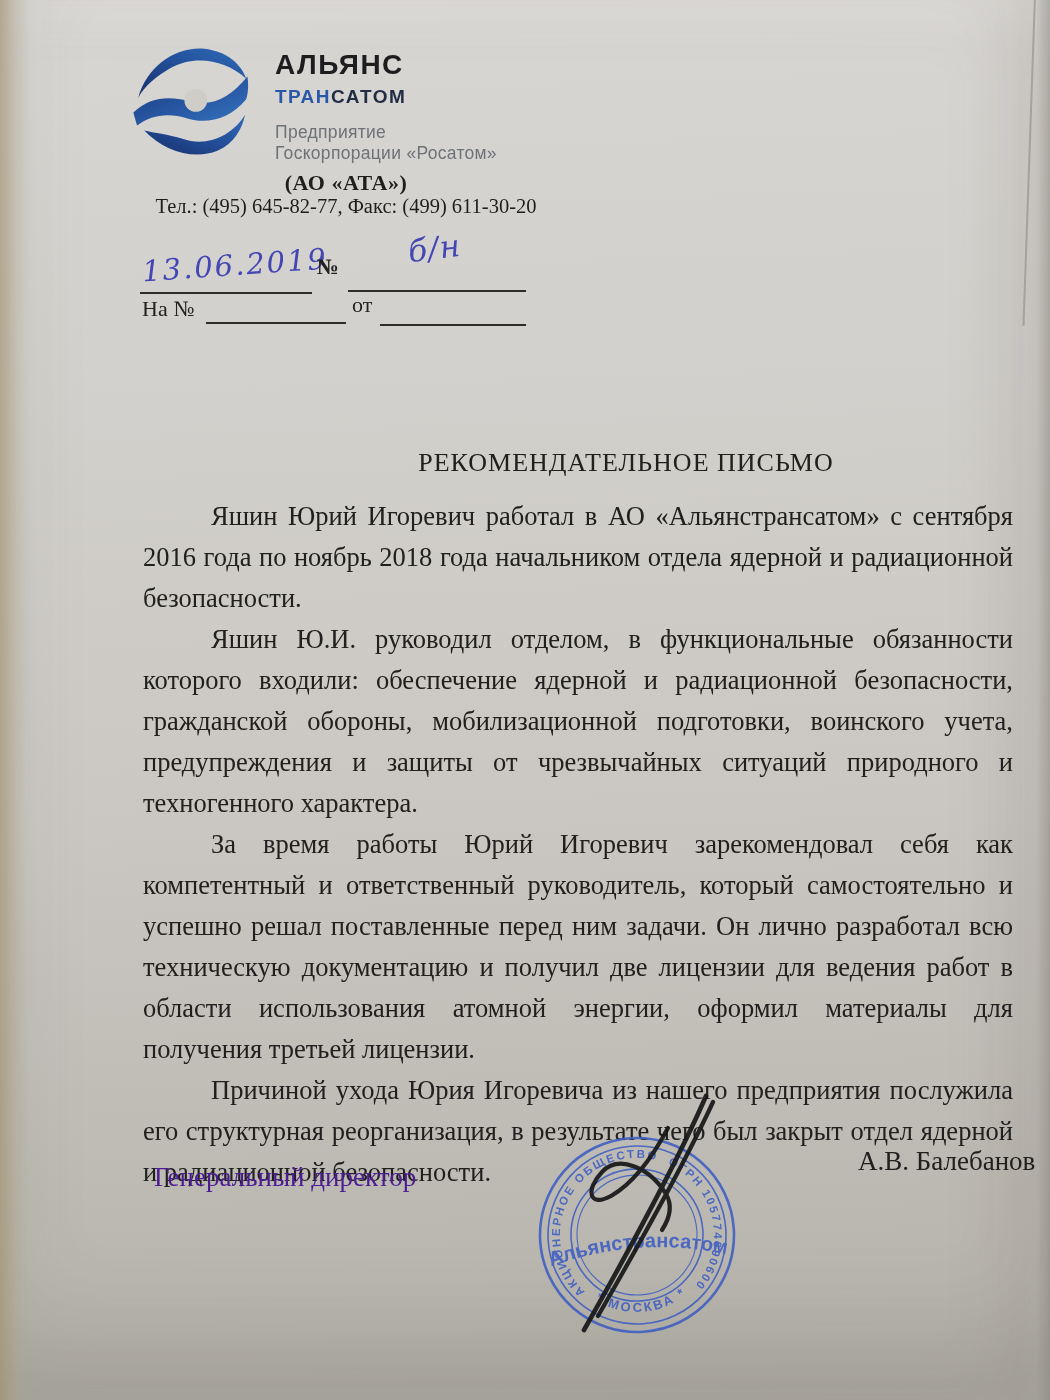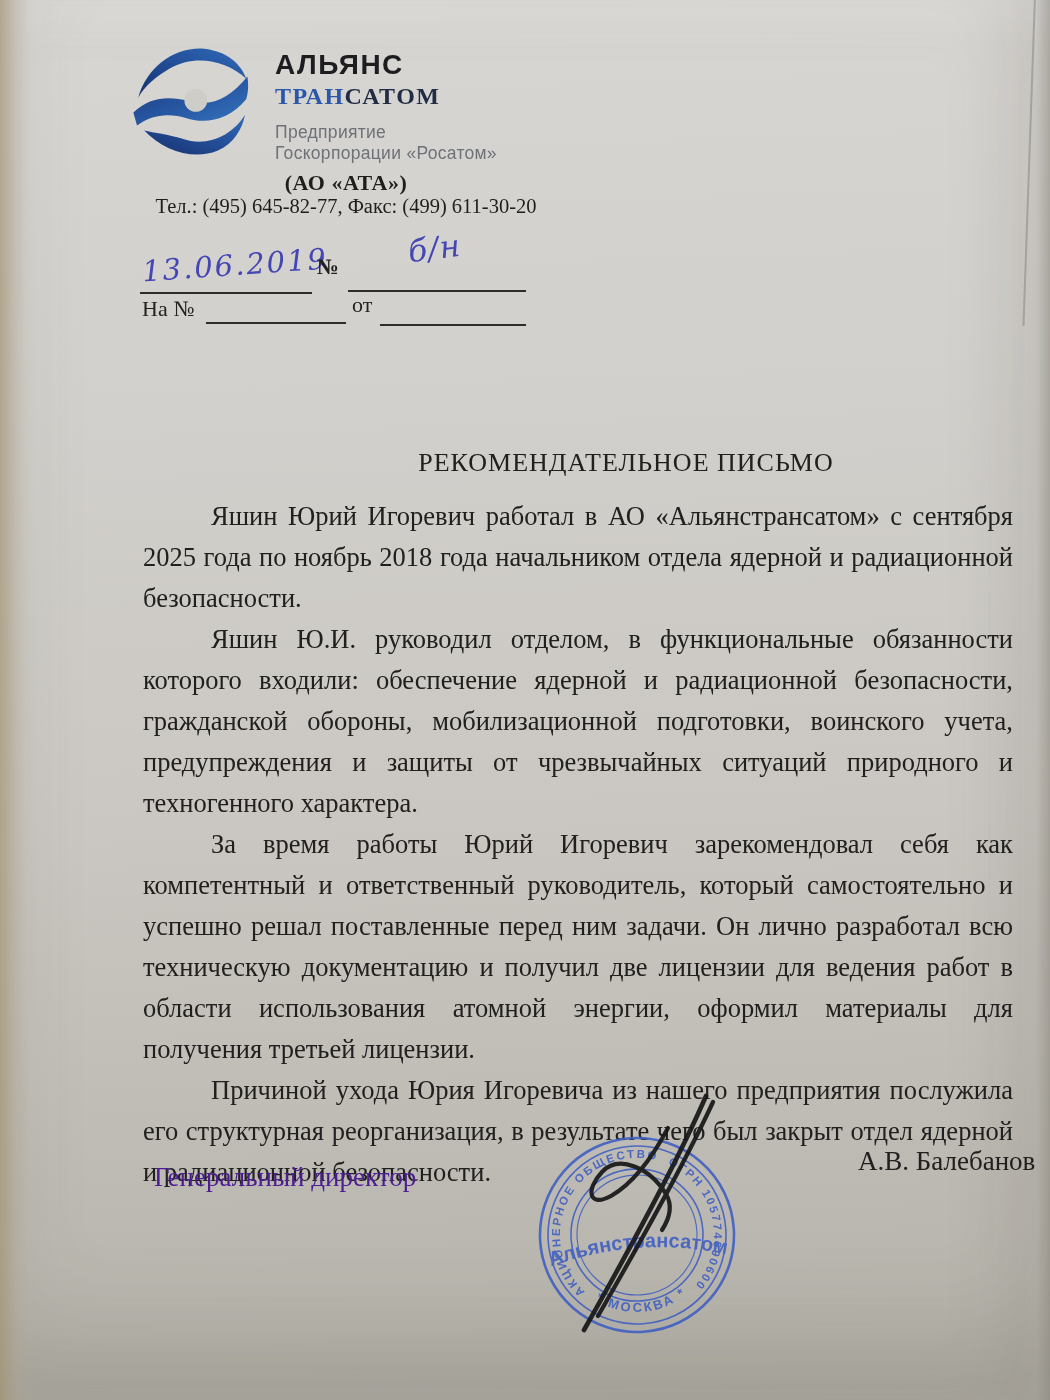--- a/index.html
+++ b/index.html
@@ -24,21 +24,21 @@
   }
   .seam-right{
     position:absolute;left:1034px;top:-4px;width:2px;height:330px;
     background:rgba(125,120,110,.45);transform:rotate(2deg);transform-origin:top;
   }
   
   .logo-row{position:absolute;left:129px;top:44px;display:flex;align-items:flex-start;}
   .logo-icon{width:124px;height:120px;flex:0 0 auto;}
   .logo-text{margin-left:22px;padding-top:6px;font-family:"Liberation Sans",sans-serif;}
   .company-l1{font-size:28px;font-weight:800;letter-spacing:1.5px;color:#1d1d20;line-height:30px;}
-  .company-l2{font-size:24px;font-weight:800;letter-spacing:1.5px;line-height:33px;font-family:Liberation Serif, serif;}
+  .company-l2{font-size:19px;font-weight:800;letter-spacing:1.5px;line-height:33px;}
   .company-l2 .blue{color:#2b57a8;}
   .company-l2 .dark{color:#232c45;}
   .logo-sub{margin-top:9px;font-size:17.5px;font-weight:500;color:#6e7278;line-height:21px;letter-spacing:.3px;}
   .org-block{position:absolute;left:120px;top:170px;width:452px;text-align:center;color:#1f1e1c;}
   .org-short{font-size:22px;font-weight:bold;letter-spacing:.5px;line-height:25px;}
   .org-line{font-size:20.5px;line-height:22.5px;}
   
   .ref-block{position:absolute;left:140px;top:246px;width:392px;height:92px;}
   .ref-block .hw{font-family:"DejaVu Serif",serif;font-style:italic;color:#4446b4;}
   .hw-date{position:absolute;left:2px;top:2px;font-size:29px;letter-spacing:2px;transform:rotate(-4deg);white-space:nowrap;}
@@ -118,21 +118,21 @@
   <span class="ref-line line-2"></span>
   <span class="ref-label lbl-na">На №</span>
   <span class="ref-line line-3"></span>
   <span class="ref-label lbl-ot">от</span>
   <span class="ref-line line-4"></span>
 </section>
 
 <h1 class="doc-title">РЕКОМЕНДАТЕЛЬНОЕ ПИСЬМО</h1>
 
 <main class="body-text">
-    <p>Яшин Юрий Игоревич работал в АО «Альянстрансатом» с сентября 2025 года по ноябрь 2018 года начальником отдела ядерной и радиационной безопасности.</p>
+    <p>Яшин Юрий Игоревич работал в АО «Альянстрансатом» с сентября 2016 года по ноябрь 2018 года начальником отдела ядерной и радиационной безопасности.</p>
     <p>Яшин Ю.И. руководил отделом, в функциональные обязанности которого входили: обеспечение ядерной и радиационной безопасности, гражданской обороны, мобилизационной подготовки, воинского учета, предупреждения и защиты от чрезвычайных ситуаций природного и техногенного характера.</p>
     <p>За время работы Юрий Игоревич зарекомендовал себя как компетентный и ответственный руководитель, который самостоятельно и успешно решал поставленные перед ним задачи. Он лично разработал всю техническую документацию и получил две лицензии для ведения работ в области использования атомной энергии, оформил материалы для получения третьей лицензии.</p>
     <p>Причиной ухода Юрия Игоревича из нашего предприятия послужила его структурная реорганизация, в результате чего был закрыт отдел ядерной и радиационной безопасности.</p>
   </main>
 
 <div class="sig-position">Генеральный директор</div>
 <div class="sig-name">А.В. Балебанов</div>
 
 <svg class="stamp" viewBox="0 0 210 210" aria-hidden="true">
   <g fill="none" stroke="#3d5dc2">

